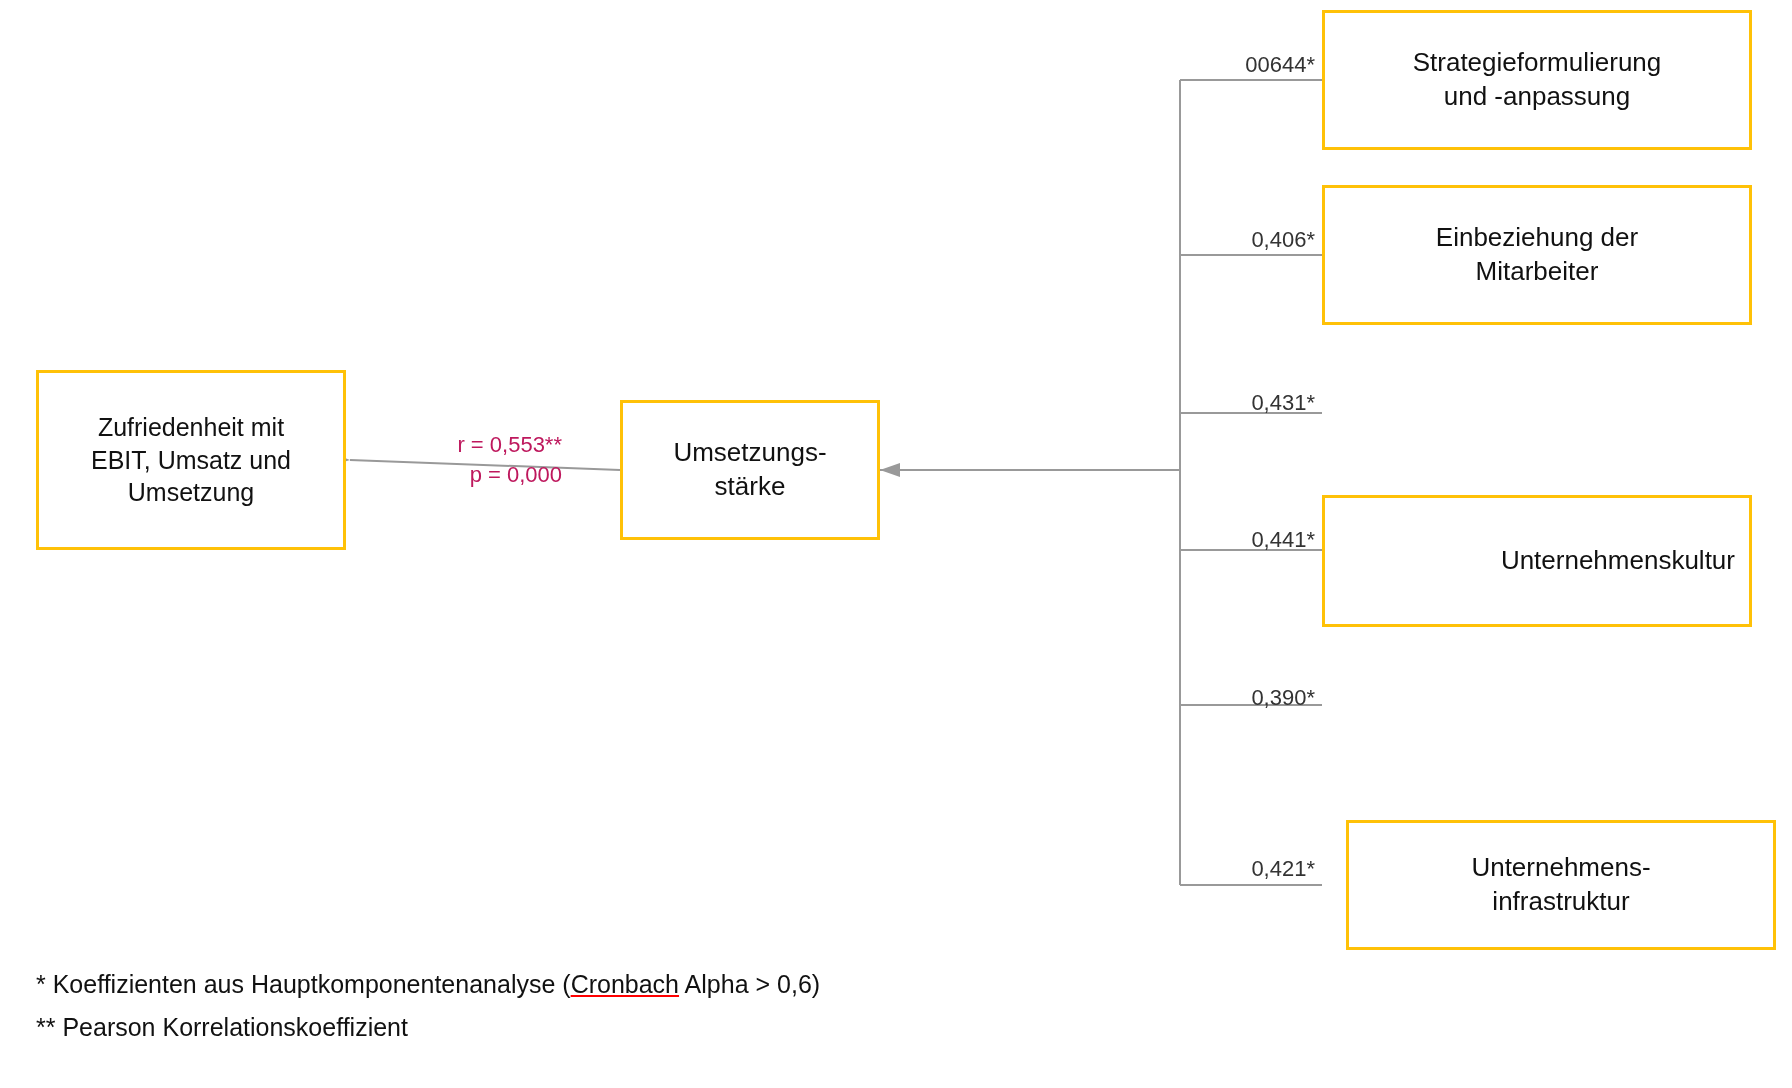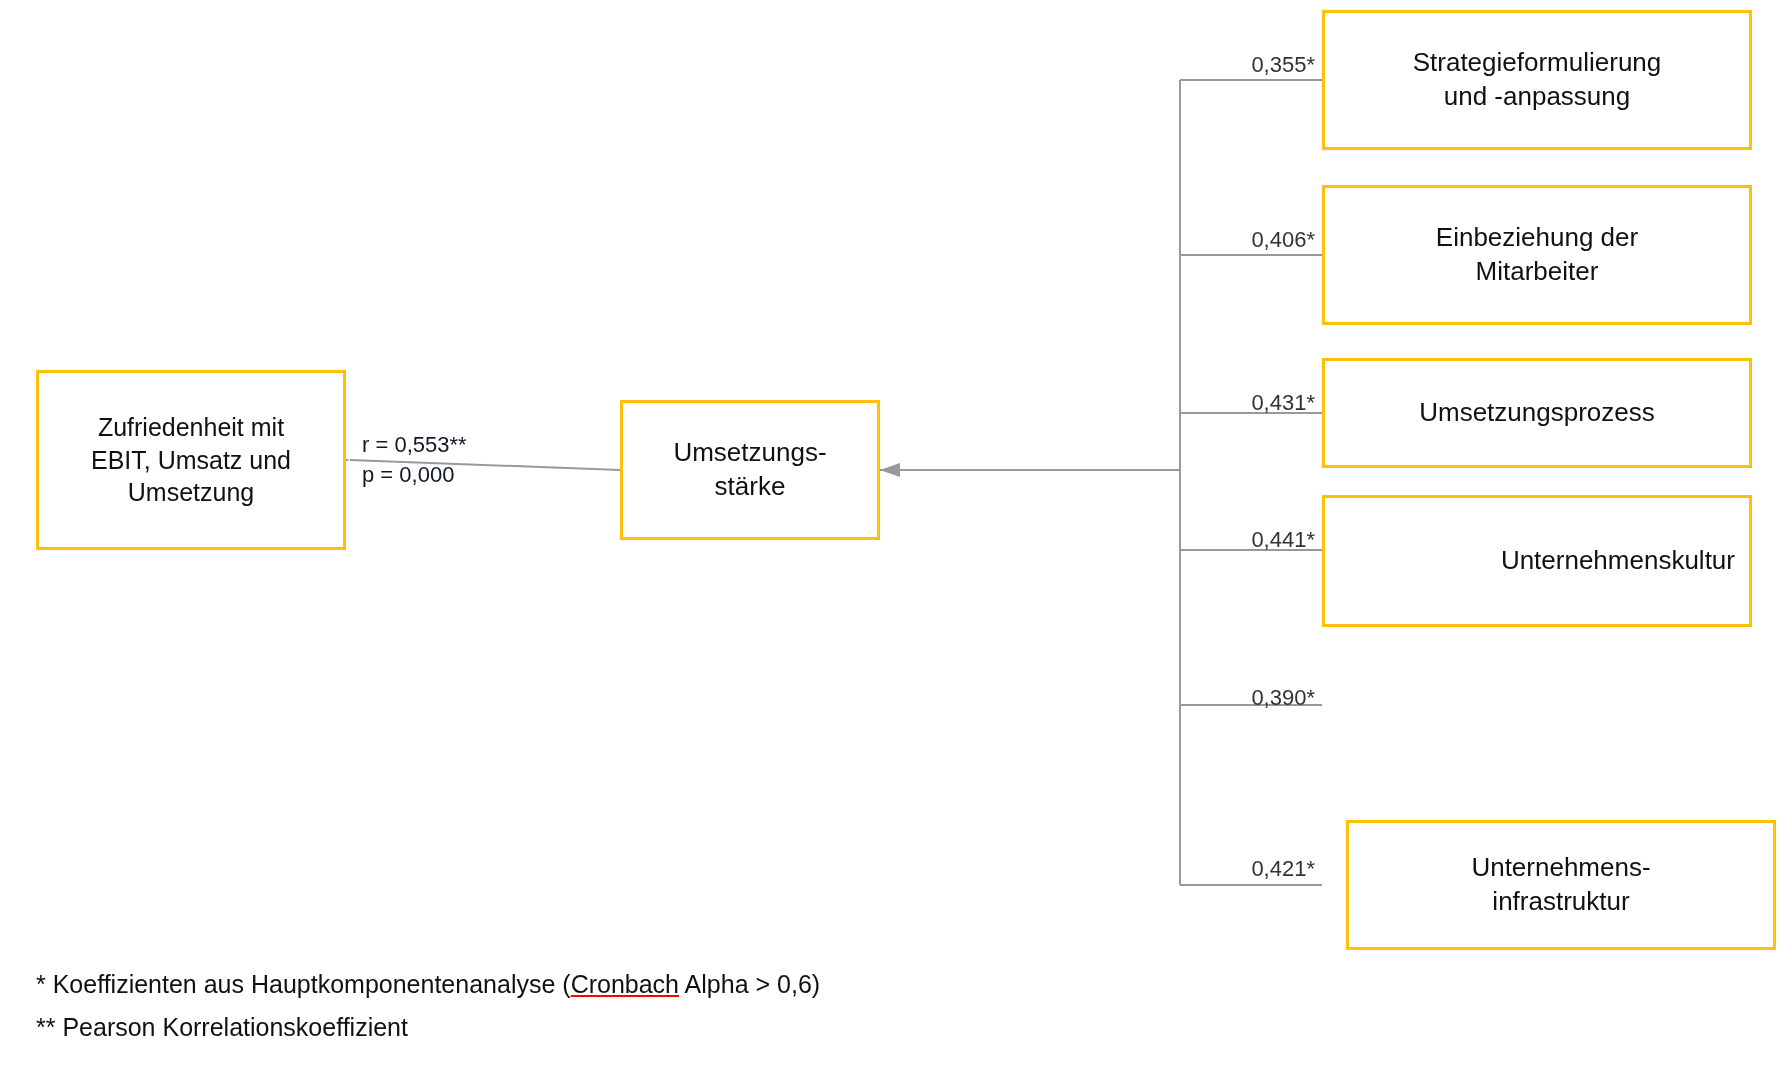--- a/index.html
+++ b/index.html
@@ -39,22 +39,22 @@
     }
     .coeff-label {
       position: absolute;
       font-size: 22px;
       color: #333;
       text-align: right;
     }
     .corr-label {
       position: absolute;
       font-size: 22px;
-      color: #0f172a;
-      text-align: left;
+      color: #be185d;
+      text-align: right;
     }
     .footnote {
       position: absolute;
       font-size: 25px;
       color: #111;
       line-height: 1.7;
       bottom: 40px;
       left: 36px;
     }
     .underline { text-decoration: underline; text-decoration-color: red; }
@@ -115,33 +115,30 @@
   </div>
 
   <div class="box" style="left:620px; top:400px; width:260px; height:140px; font-size:26px;">
     <span style="white-space:pre-line;">Umsetzungs-
 stärke</span>
   </div>
   <div class="box" style="left:1322px; top:185px; width:430px; height:140px; font-size:26px;">
     <span style="white-space:pre-line;text-align:center;">Einbeziehung der
 Mitarbeiter</span>
   </div>
-  <div class="box" style="left:1322px; top:358px; width:430px; height:110px; font-size:26px;">
-    <span>Umsetzungsprozess</span>
-  </div>
   <div class="box" style="left:1322px; top:495px; width:430px; height:132px; font-size:26px;justify-content:flex-end;">
     <span>Unternehmenskultur</span>
   </div>
   <div class="box" style="left:1322px; top:820px; width:430px; height:130px; font-size:26px;margin-left:24px;">
     <span style="white-space:pre-line;">Unternehmens-
 infrastruktur</span>
   </div>
 
   <div class="coeff-label" style="left:1230px; top:52px; width:85px;">
-    <span>0,355*</span>
+    <span>00644*</span>
   </div>
   <div class="coeff-label" style="left:1230px; top:227px; width:85px;">
     <span>0,406*</span>
   </div>
   <div class="coeff-label" style="left:1230px; top:390px; width:85px;">
     <span>0,431*</span>
   </div>
   <div class="coeff-label" style="left:1230px; top:527px; width:85px;">
     <span>0,441*</span>
   </div>

